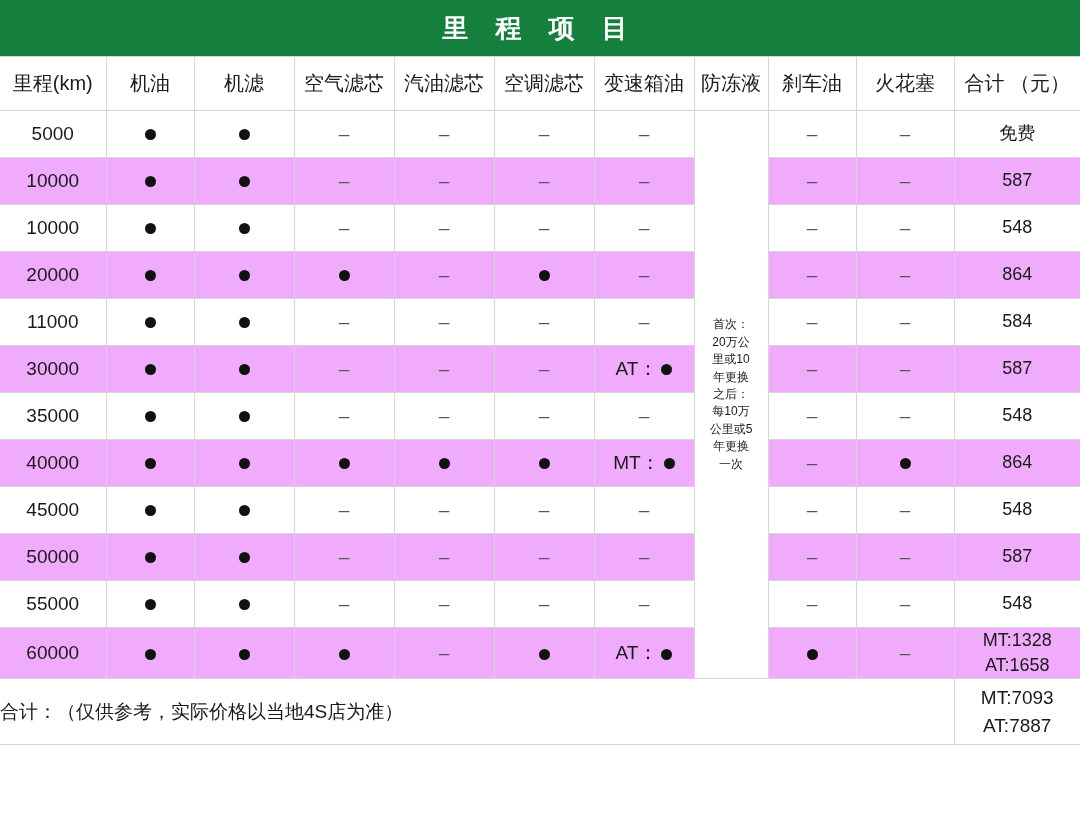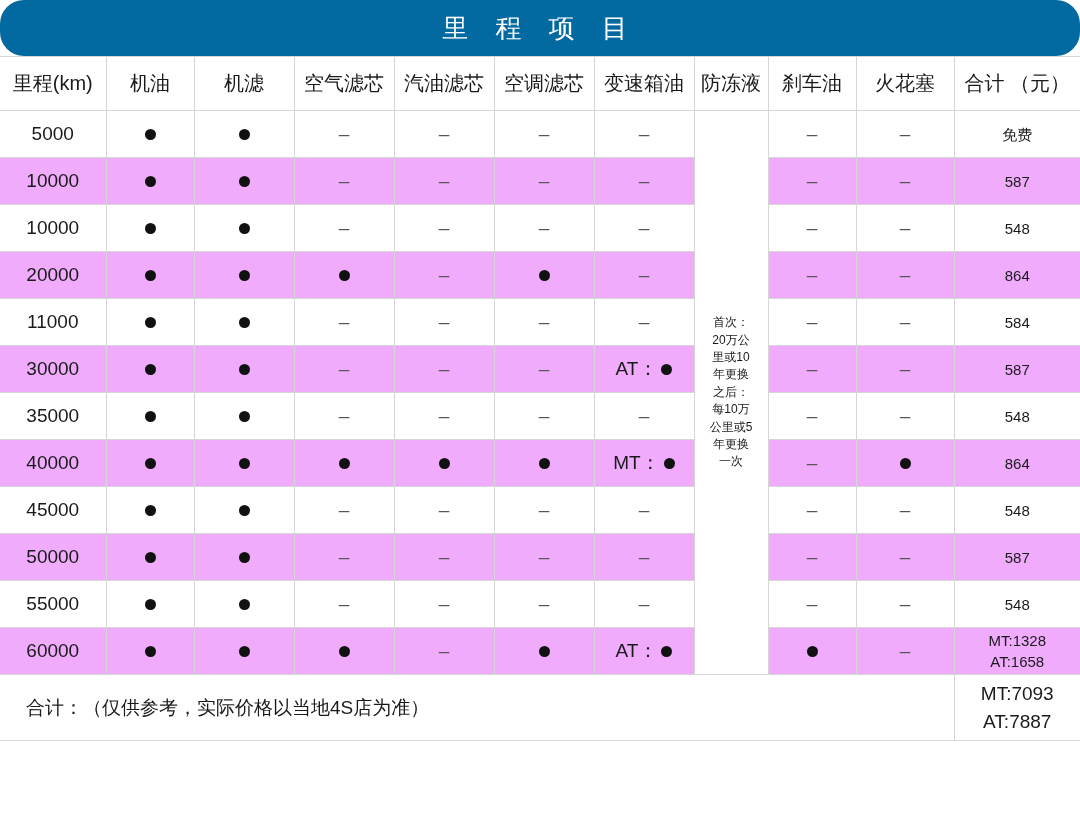--- a/index.html
+++ b/index.html
@@ -11,29 +11,28 @@
   }
   #wrap {
     width: 1080px;
     height: 814px;
     position: relative;
     overflow: hidden;
   }
   .title-bar {
     width: 1080px;
     height: 56px;
-    background: #0369a1;
+    background: #15803d;
     color: #ffffff;
     font-size: 26px;
     letter-spacing: 10px;
     display: flex;
     align-items: center;
     justify-content: center;
-    font-weight: normal;
-    border-radius: 24px;
+    font-weight: bold;
   }
   table.sched {
     width: 1080px;
     border-collapse: collapse;
     table-layout: fixed;
     font-size: 19px;
     color: #1a1a1a;
   }
   table.sched td, table.sched th {
     border: 1px solid #d6d6d6;
@@ -47,21 +46,21 @@
     background: #ffffff;
     font-size: 20px;
     border-bottom: 2px solid #9e9e9e;
     border-top: none;
   }
   thead th.first { border-left: none; }
   thead th.last { border-right: none; }
   tbody tr { height: 47px; }
   tbody tr.alt td { background: #f0abfc; }
   tbody td.km { font-size: 19px; }
-  tbody td.total { font-size: 15px; }
+  tbody td.total { font-size: 18px; }
   td.dot, td.km, td.total { white-space: nowrap; }
   .dotmark {
     display: inline-block;
     width: 11px; height: 11px;
     border-radius: 50%;
     background: #111111;
     vertical-align: middle;
   }
   .dash {
     display: inline-block;
@@ -76,21 +75,21 @@
     background: #ffffff !important;
   }
   td.multiline { line-height: 1.4; font-size: 18px; }
   .prefix { margin-right: 4px; }
   tfoot td {
     height: 66px;
     font-size: 19px;
   }
   tfoot td.note {
     text-align: left;
-    padding-left: 26px;
+    padding-left: 0;
   }
   tfoot td.grand {
     line-height: 1.45;
     font-size: 19px;
   }
   .first-col { border-left: none !important; margin-left: 10px; }
   .last-col { border-right: none !important; }
   tbody tr:last-child td { border-bottom: 1px solid #d6d6d6; }
 </style>
 </head>

